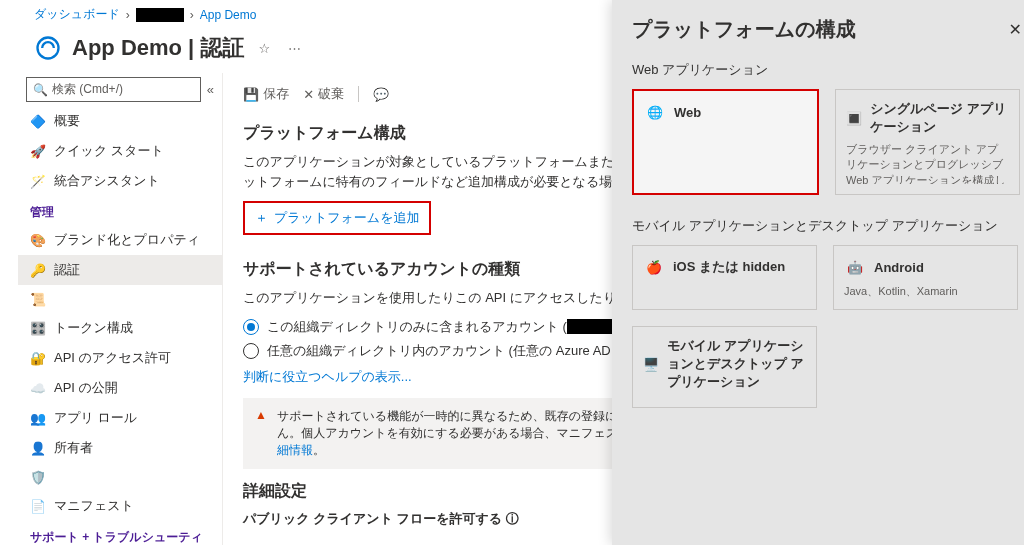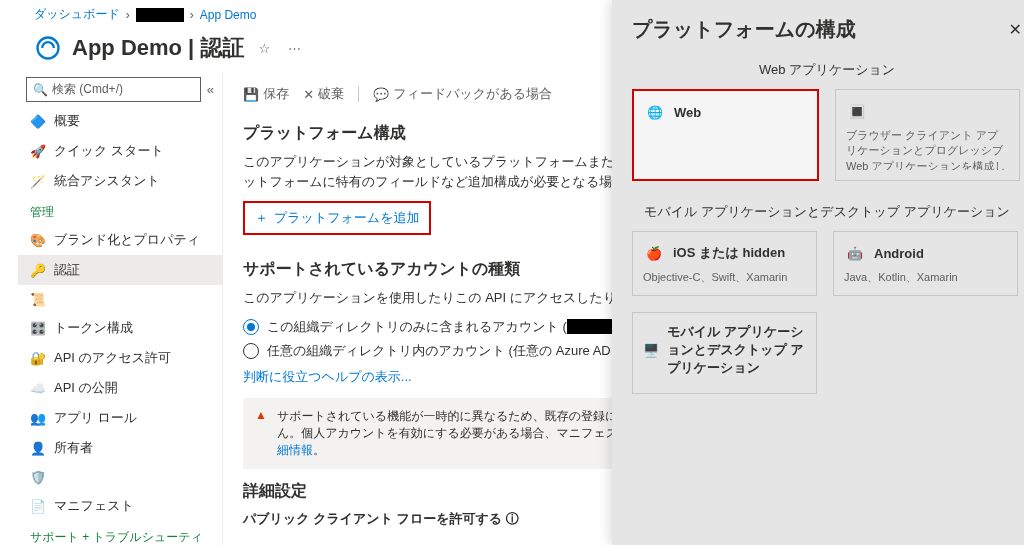--- a/index.html
+++ b/index.html
@@ -11,21 +11,21 @@
 .bc-redact { background:#000; color:#000; padding:0 6px; }
 .header { display: flex; align-items: center; gap: 10px; padding: 4px 16px 10px 16px; }
 .app-icon { width: 28px; height: 28px; }
 .header h1 { font-size: 22px; font-weight: 600; text-align: right; }
 .pin, .more { color: #605e5c; padding: 4px; cursor: pointer; }
 .body { display: flex; flex: 1; overflow: hidden; }
 .sidebar { width: 205px; border-right: 1px solid #edebe9; display: flex; flex-direction: column; overflow-y: auto; }
 .search-row { display: flex; align-items: center; padding: 4px 8px; gap: 6px; }
 .search-box { flex: 1; display: flex; align-items: center; border: 1px solid #605e5c; padding: 3px 6px; gap: 4px; font-size: 12px; color: #605e5c; }
 .collapse { color: #605e5c; cursor: pointer; }
-.nav-group-title { font-size: 12px; color: #15803d; font-weight: 400; padding: 8px 12px 4px 12px; }
+.nav-group-title { font-size: 12px; color: #4c1d95; font-weight: 700; padding: 8px 12px 4px 12px; }
 .nav-item { display: flex; align-items: center; gap: 8px; padding: 6px 12px; cursor: pointer; font-size: 13px; }
 .nav-item.active { background: #edebe9; }
 .nav-icon { width: 16px; height: 16px; display:flex; align-items:center; justify-content:center; }
 .main { flex: 1; padding: 8px 20px; overflow-y: auto; }
 .toolbar { display: flex; align-items: center; gap: 14px; padding: 4px 0 12px 0; font-size: 13px; color: #605e5c; }
 .toolbar .tb-item { display: flex; align-items: center; gap: 4px; cursor: pointer; }
 .toolbar .sep { width:1px; height:16px; background:#c8c6c4; }
 .section-h { font-size: 16px; font-weight: 600; margin: 8px 0; }
 .desc { font-size: 13px; color: #323130; line-height: 1.5; margin-bottom: 10px; }
 .add-btn { display: inline-flex; align-items: center; gap: 6px; color: #0078d4; padding: 6px 10px; cursor: pointer; border:2px solid #d40000; }
@@ -33,21 +33,21 @@
 .radio { width:16px; height:16px; border:1px solid #323130; border-radius:50%; display:flex; align-items:center; justify-content:center;}
 .radio.checked::after{content:"";width:8px;height:8px;background:#0078d4;border-radius:50%;}
 .radio.checked{border-color:#0078d4;}
 .link { color:#0078d4; cursor:pointer; }
 .info-box { display:flex; gap:10px; background:#f3f2f1; padding:10px 12px; font-size:12px; margin:12px 0; }
 .info-icon { color:#d83b01; }
 .panel { position:absolute; right:0; top:0; bottom:0; width:430px; background:#e5e5e5; box-shadow:-2px 0 12px rgba(0,0,0,.15); padding:16px 20px; overflow-y:auto; }
 .panel-head { display:flex; justify-content:space-between; align-items:center; margin-bottom:18px;}
 .panel-head h2 { font-size:20px; font-weight:600; }
 .panel-close { font-size:16px; cursor:pointer; color:#323130; }
-.panel-sub { font-size:13px; margin:16px 0 10px 0;text-align:center; }
+.panel-sub { font-size:13px; margin:16px 0 10px 0; }
 .cards { display:flex; gap:16px; flex-wrap:wrap; }
 .card { width:185px; border:1px solid #c8c6c4; padding:10px; cursor:pointer; }
 .card.hl { border:2px solid #d40000; background:#f5f5f5; width:187px; }
 .card-head { display:flex; align-items:center; gap:8px; font-weight:600; font-size:13px; margin-bottom:6px;}
 .card-desc { font-size:11px; color:#605e5c; line-height:1.4; overflow:hidden; max-height:42px; }
 .card-icon { width:22px; height:22px; display:flex;align-items:center;justify-content:center; }
 .redact { background:#000; color:#000; padding:0 4px; }
 </style>
 </head>
 <body>
@@ -141,21 +141,20 @@
             <span>💾</span>
             <span>保存</span>
           </span>
         <span class="tb-item">
             <span>✕</span>
             <span>破棄</span>
           </span>
         <span class="sep"></span>
         <span class="tb-item">
             <span>💬</span>
-            <span>フィードバックがある場合</span>
           </span>
       </div>
 
       <div class="section-h">プラットフォーム構成</div>
       <div class="desc">このアプリケーションが対象としているプラットフォームまたはデバイスによっては、リダイレクト URI、特定の認証設定、プラットフォームに特有のフィールドなど追加構成が必要となる場合があります。</div>
       <div class="add-btn">
         <span>＋</span>
         <span>プラットフォームを追加</span>
       </div>
 
@@ -196,33 +195,33 @@
     <div class="cards">
       <div class="card hl">
         <div class="card-head">
             <span class="card-icon">🌐</span>
             <span>Web</span>
           </div>
       </div>
       <div class="card">
         <div class="card-head">
             <span class="card-icon">🔳</span>
+            <span>シングルページ アプリケーション</span>
           </div>
         <div class="card-desc">ブラウザー クライアント アプリケーションとプログレッシブ Web アプリケーションを構成します。Javascript。</div>
       </div>
     </div>
 
     <div class="panel-sub" style="margin-top:22px">モバイル アプリケーションとデスクトップ アプリケーション</div>
     <div class="cards">
       <div class="card">
         <div class="card-head">
             <span class="card-icon">🍎</span>
             <span>iOS または hidden</span>
           </div>
-        <div class="card-desc">Objective-C、Swift、Xamarin</div>
       </div>
       <div class="card">
         <div class="card-head">
             <span class="card-icon">🤖</span>
             <span>Android</span>
           </div>
         <div class="card-desc">Java、Kotlin、Xamarin</div>
       </div>
       <div class="card">
         <div class="card-head">

